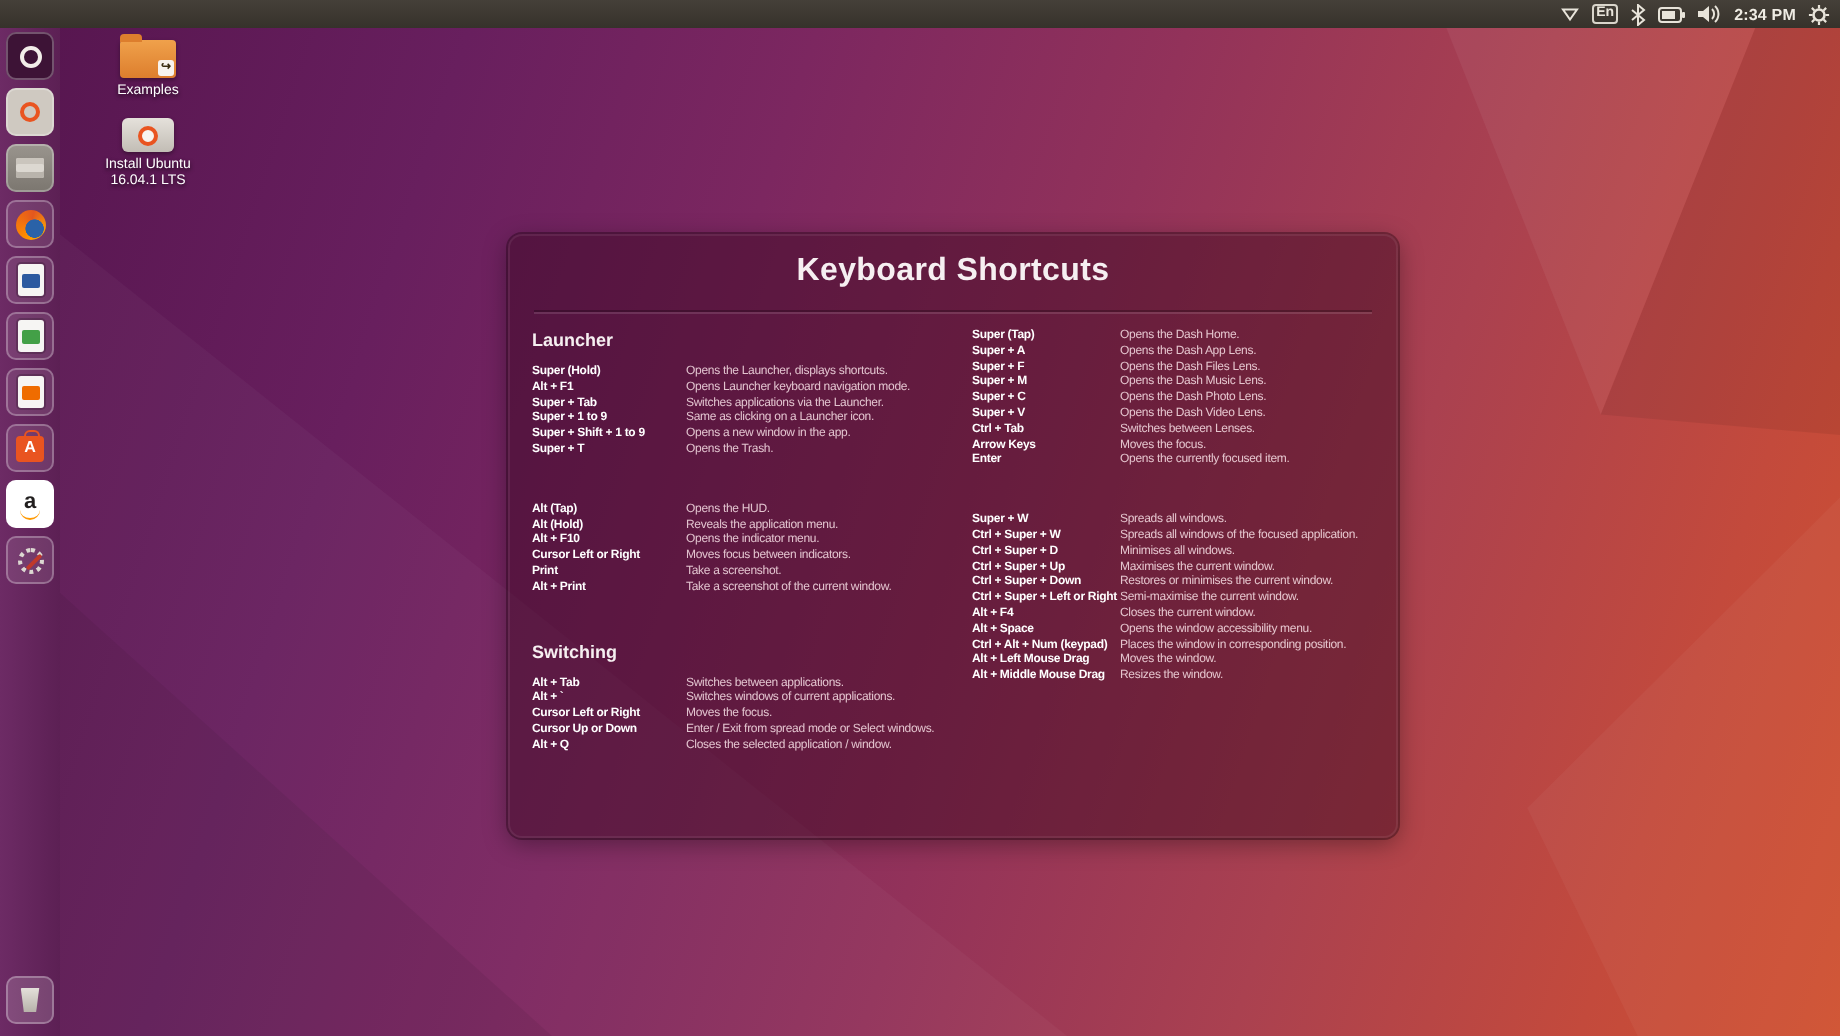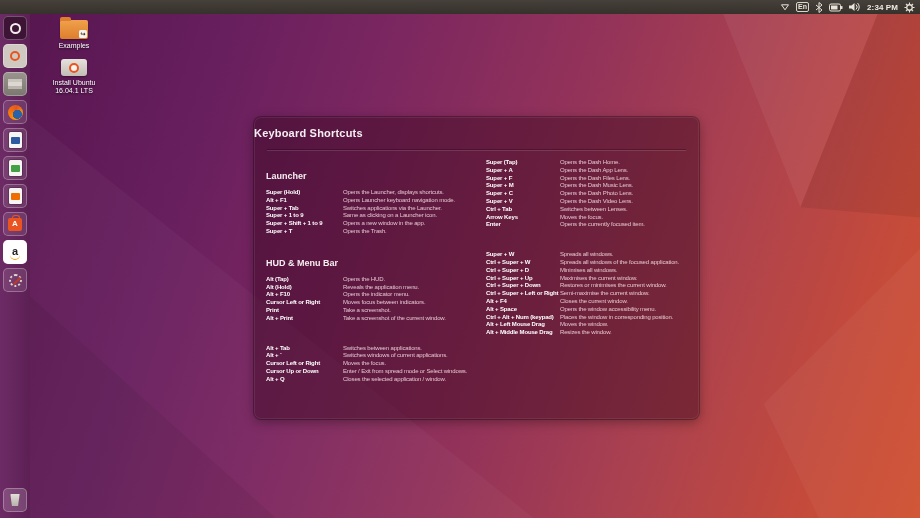--- a/index.html
+++ b/index.html
@@ -85,29 +85,29 @@
     position:relative;box-shadow:0 1px 2px rgba(0,0,0,0.35);
     display:flex;align-items:center;justify-content:center;}
   .disk .u-ring{width:10px;height:10px;border:2.5px solid #e95420;border-radius:50%;
     box-sizing:border-box;background:#f7f3ee;}
 
   
   .panel{position:absolute;left:254px;top:117px;width:445px;height:302px;z-index:15;
     background:rgba(47,3,24,0.42);border-radius:7px;box-sizing:border-box;
     box-shadow:0 0 0 1px rgba(25,0,12,0.35), inset 0 0 0 1px rgba(255,255,255,0.07),
                0 3px 12px rgba(0,0,0,0.35);}
-  .panel-title{font-size:11px;font-weight:bold;color:#f6eff1;
+  .panel-title{font-size:16px;font-weight:bold;color:#f6eff1;text-align:center;
     padding-top:10px;letter-spacing:0.2px;}
   .divider{margin:10px 13px 0 13px;border-top:1px solid rgba(0,0,0,0.25);
     border-bottom:1px solid rgba(255,255,255,0.12);}
   .cols{display:flex;gap:12px;padding:8px 12px 0 12px;}
   .scol{width:208px;flex:0 0 auto;}
   .scol.right{width:201px;}
   .ssection{margin-bottom:22px;}
-  .sheading{font-size:9px;font-weight:bold;color:#f6eff1;line-height:10px;margin:12px 0 8px 0;}
+  .sheading{font-size:9px;font-weight:bold;color:#f6eff1;line-height:10px;margin:0 0 8px 0;}
   .srow{display:grid;grid-template-columns:77px 1fr;line-height:7.8px;height:7.8px;
     font-size:6px;letter-spacing:-0.15px;white-space:nowrap;}
   .scol.right .srow{grid-template-columns:74px 1fr;}
   .skeys{font-weight:bold;color:#ffffff;}
   .sdesc{color:rgba(255,233,238,0.82);}
 </style>
 </head>
 <body>
 
 <div class="screen">
@@ -230,21 +230,20 @@
             <div class="srow">
               <span class="skeys">Super + Shift + 1 to 9</span>
               <span class="sdesc">Opens a new window in the app.</span>
             </div>
             <div class="srow">
               <span class="skeys">Super + T</span>
               <span class="sdesc">Opens the Trash.</span>
             </div>
           </div>
           <div class="ssection">
-            <div class="sheading">HUD &amp; Menu Bar</div>
             <div class="srow">
               <span class="skeys">Alt (Tap)</span>
               <span class="sdesc">Opens the HUD.</span>
             </div>
             <div class="srow">
               <span class="skeys">Alt (Hold)</span>
               <span class="sdesc">Reveals the application menu.</span>
             </div>
             <div class="srow">
               <span class="skeys">Alt + F10</span>
@@ -257,20 +256,21 @@
             <div class="srow">
               <span class="skeys">Print</span>
               <span class="sdesc">Take a screenshot.</span>
             </div>
             <div class="srow">
               <span class="skeys">Alt + Print</span>
               <span class="sdesc">Take a screenshot of the current window.</span>
             </div>
           </div>
           <div class="ssection">
+            <div class="sheading">Switching</div>
             <div class="srow">
               <span class="skeys">Alt + Tab</span>
               <span class="sdesc">Switches between applications.</span>
             </div>
             <div class="srow">
               <span class="skeys">Alt + `</span>
               <span class="sdesc">Switches windows of current applications.</span>
             </div>
             <div class="srow">
               <span class="skeys">Cursor Left or Right</span>

